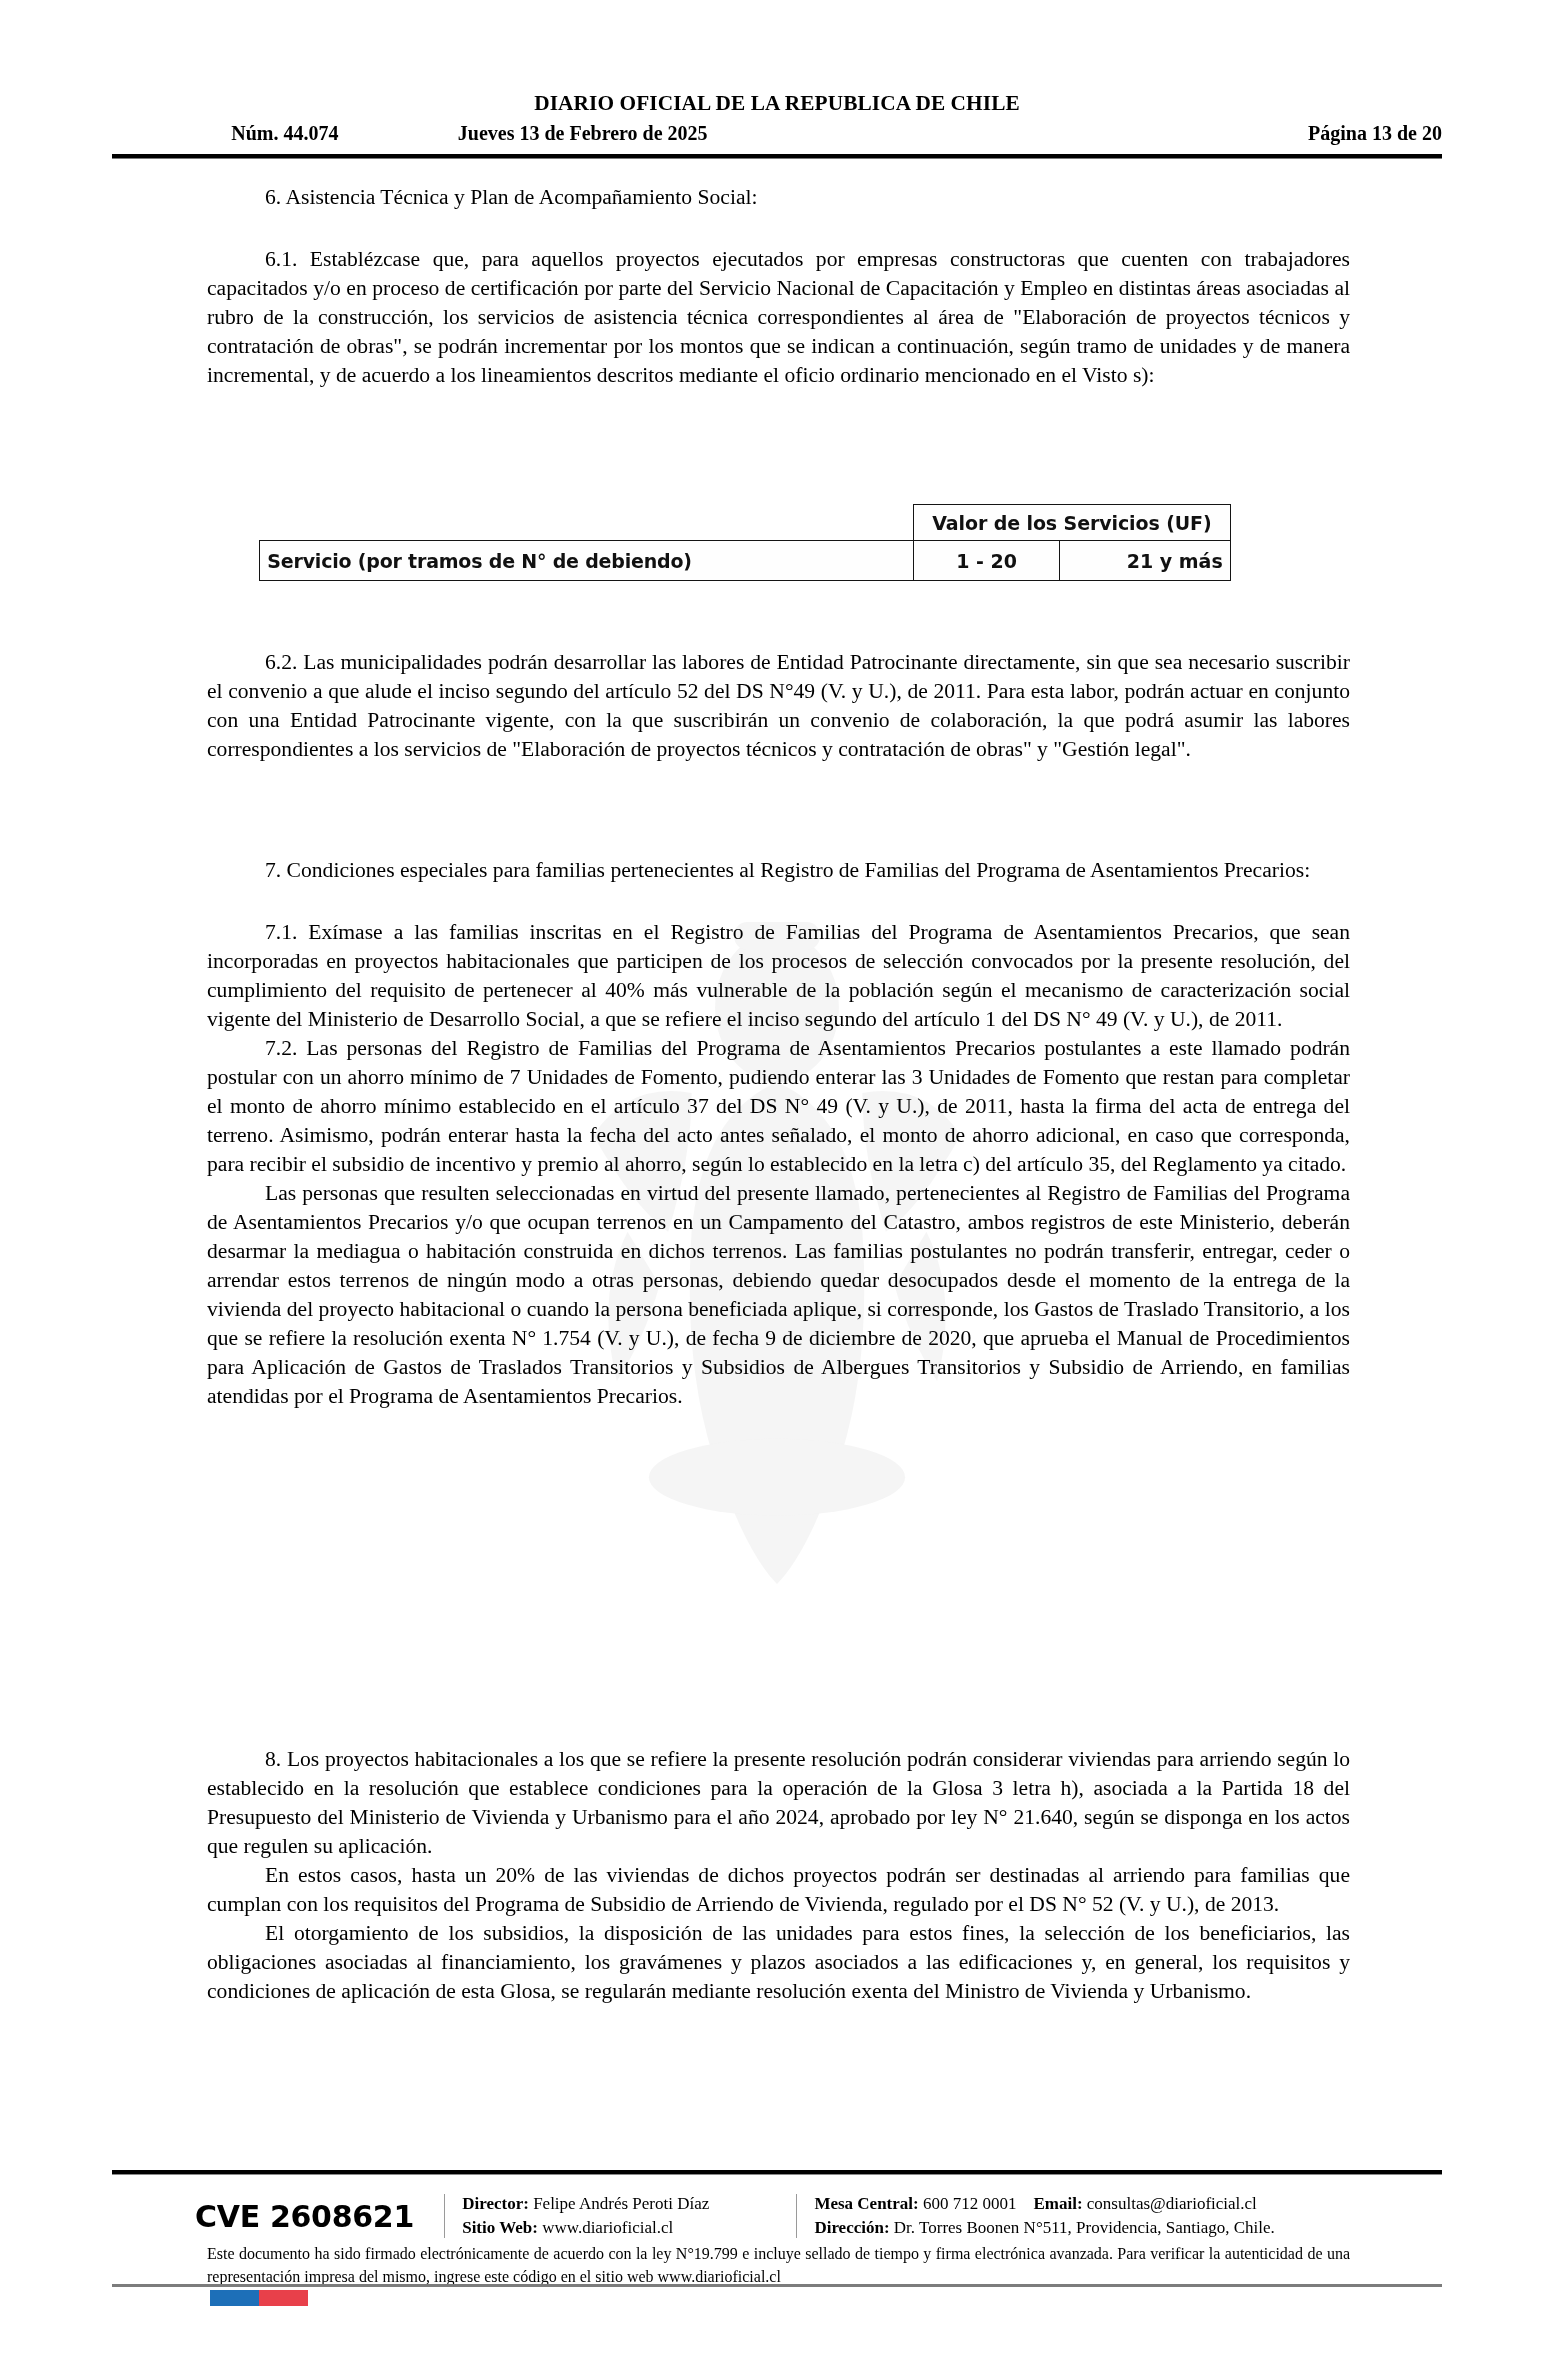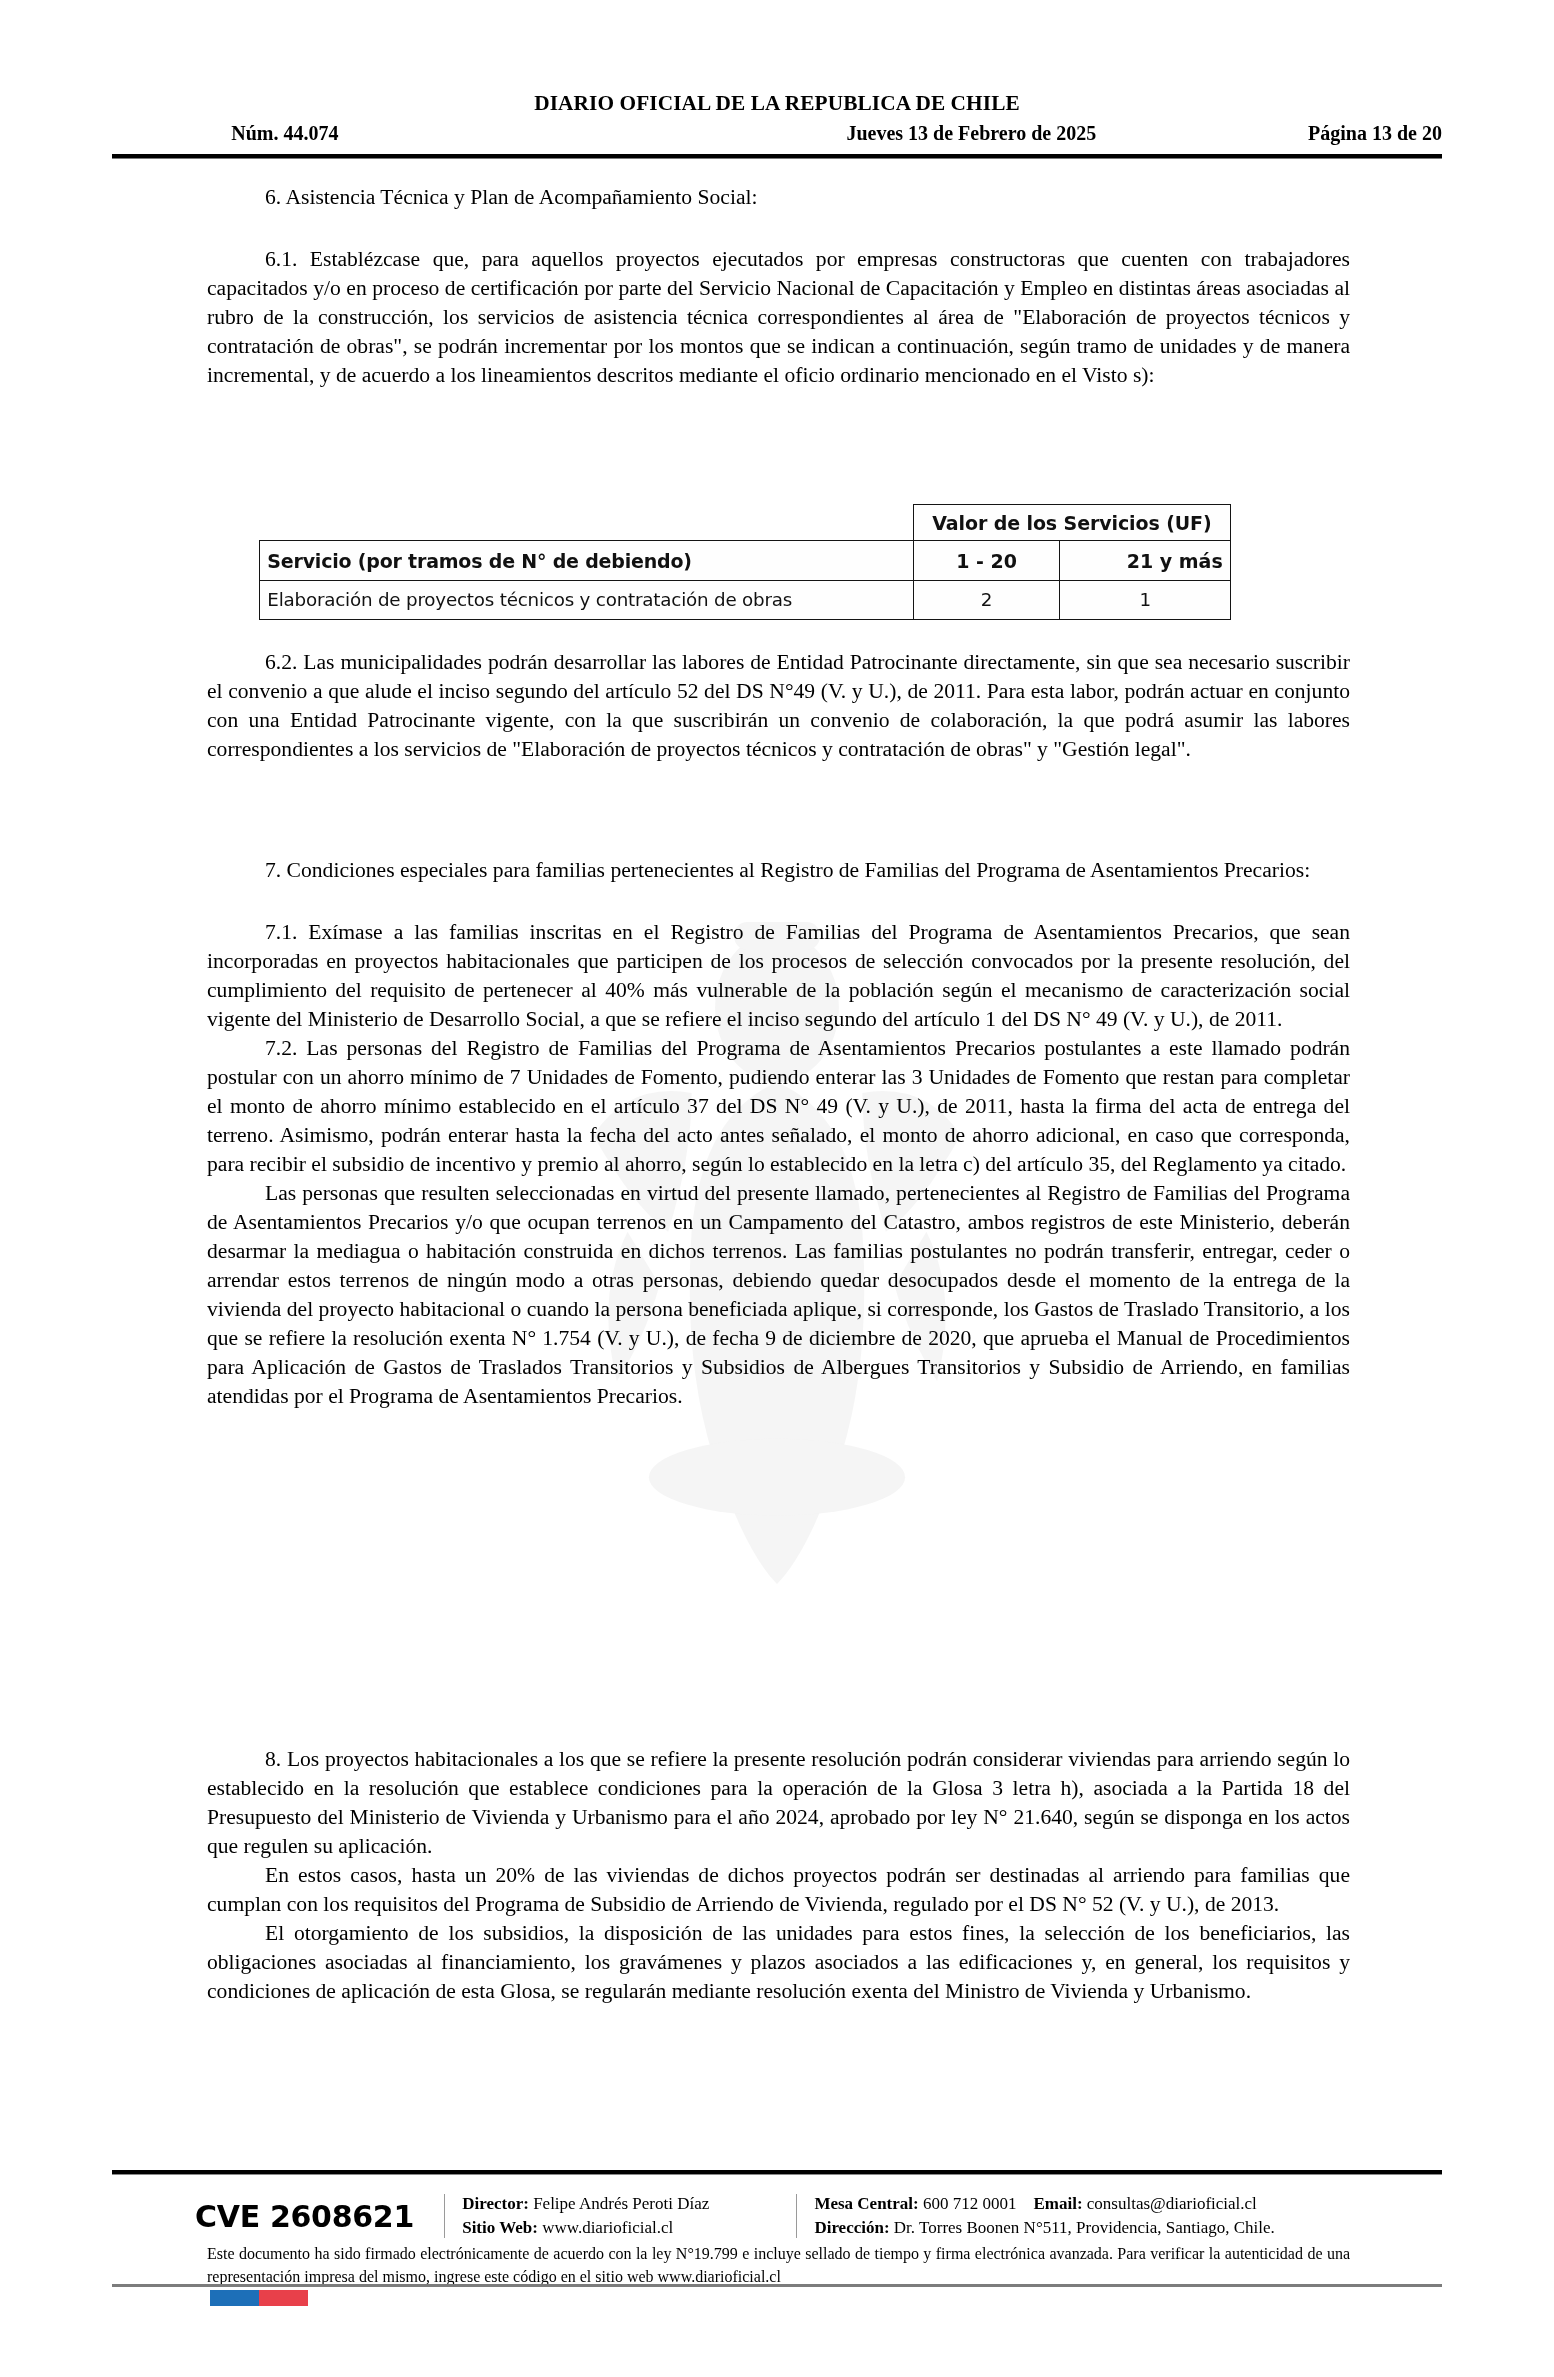--- a/index.html
+++ b/index.html
@@ -53,21 +53,21 @@
     position: absolute;
     left: 112px;
     right: 112px;
     top: 122px;
     display: flex;
     align-items: baseline;
     font-weight: bold;
     font-size: 20px;
   }
   .hdr-left   { width: 26%; text-align: center; }
-  .hdr-center { width: 48%; text-align: right; }
+  .hdr-center { width: 48%; text-align: left; }
   .hdr-right  { width: 26%; text-align: right; }
 
   .rule-top {
     position: absolute;
     left: 112px; right: 112px;
     top: 154px;
     height: 4.3px;
     background: #000;
     border-bottom: 1.2px solid #7a7a7a;
   }
@@ -255,25 +255,20 @@
       <table class="uf-table">
         <tbody>
           <tr>
             <td class="cell-blank"></td>
             <td class="th-span" colspan="2">Valor de los Servicios (UF)</td>
           </tr>
           <tr>
             <td class="th-service">Servicio (por tramos de N° de debiendo)</td>
             <td class="th-range col-range">1 - 20</td>
             <td class="th-range col-range2">21 y más</td>
-          </tr>
-          <tr>
-            <td class="td-service">Elaboración de proyectos técnicos y contratación de obras</td>
-            <td class="td-val">2</td>
-            <td class="td-val">1</td>
           </tr>
         </tbody>
       </table>
     </div>
 
     <div class="body-block" style="top:648px;">
       <p class="para tight">6.2. Las municipalidades podrán desarrollar las labores de Entidad Patrocinante directamente, sin que sea necesario suscribir el convenio a que alude el inciso segundo del artículo 52 del DS N°49 (V. y U.), de 2011. Para esta labor, podrán actuar en conjunto con una Entidad Patrocinante vigente, con la que suscribirán un convenio de colaboración, la que podrá asumir las labores correspondientes a los servicios de "Elaboración de proyectos técnicos y contratación de obras" y "Gestión legal".</p>
     </div>
 
     <div class="body-block" style="top:856px;">

